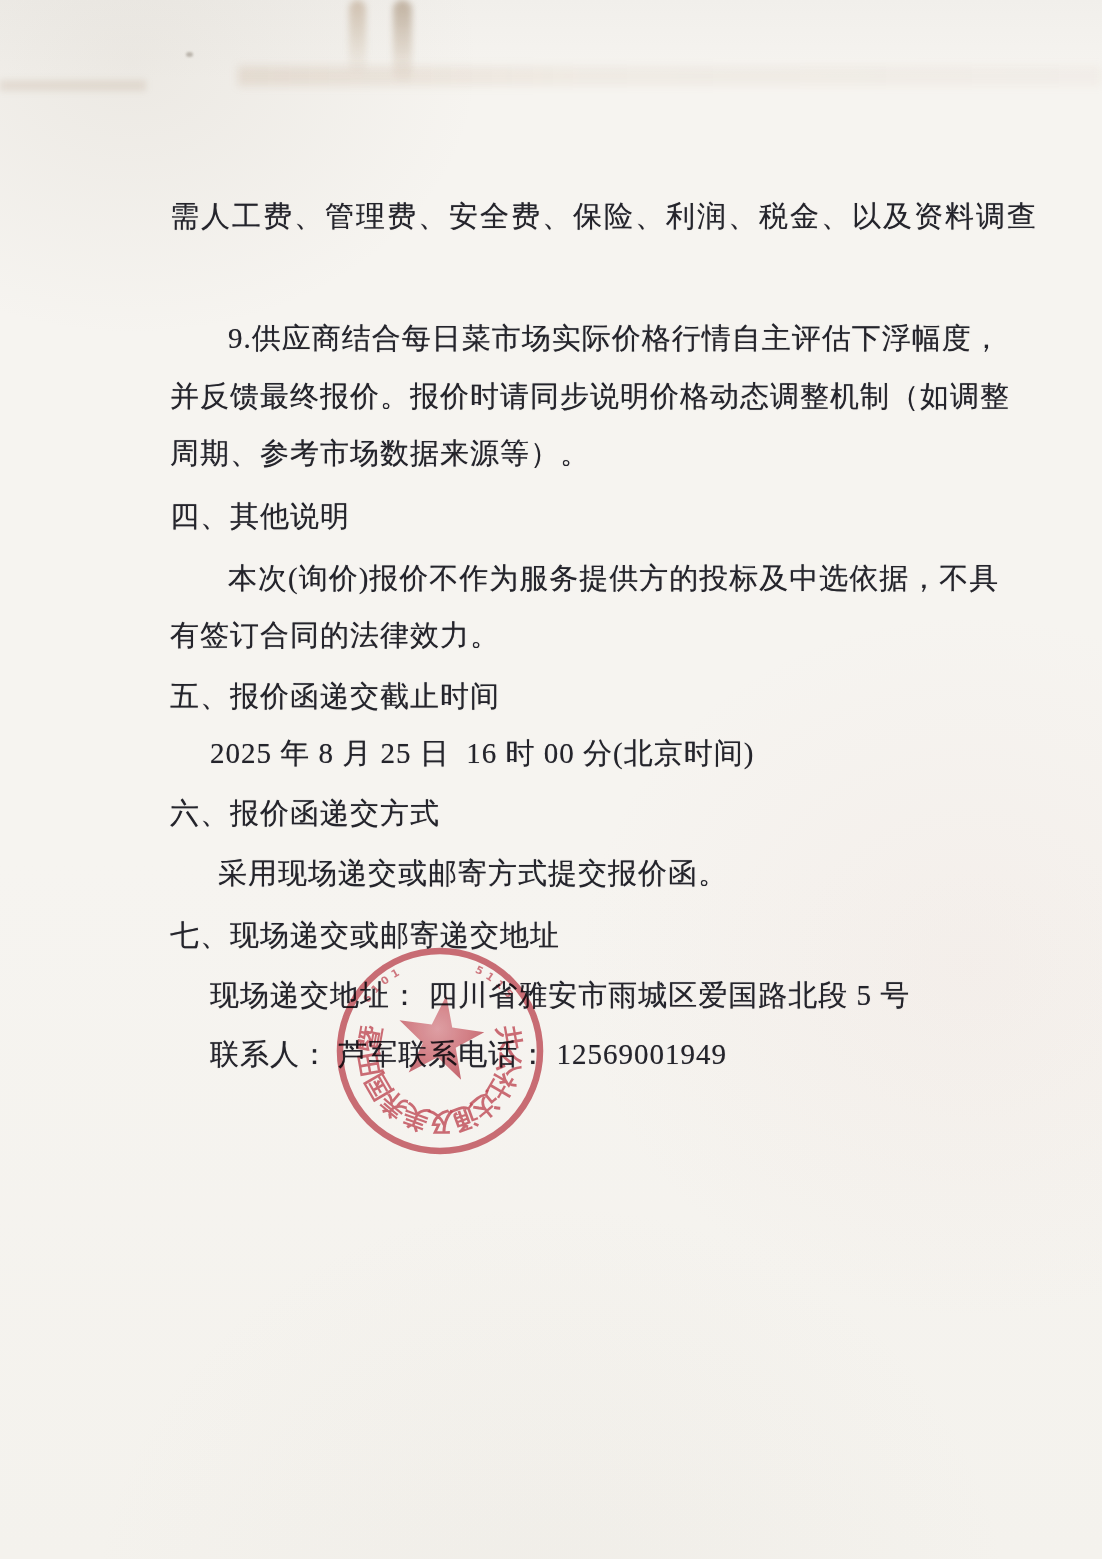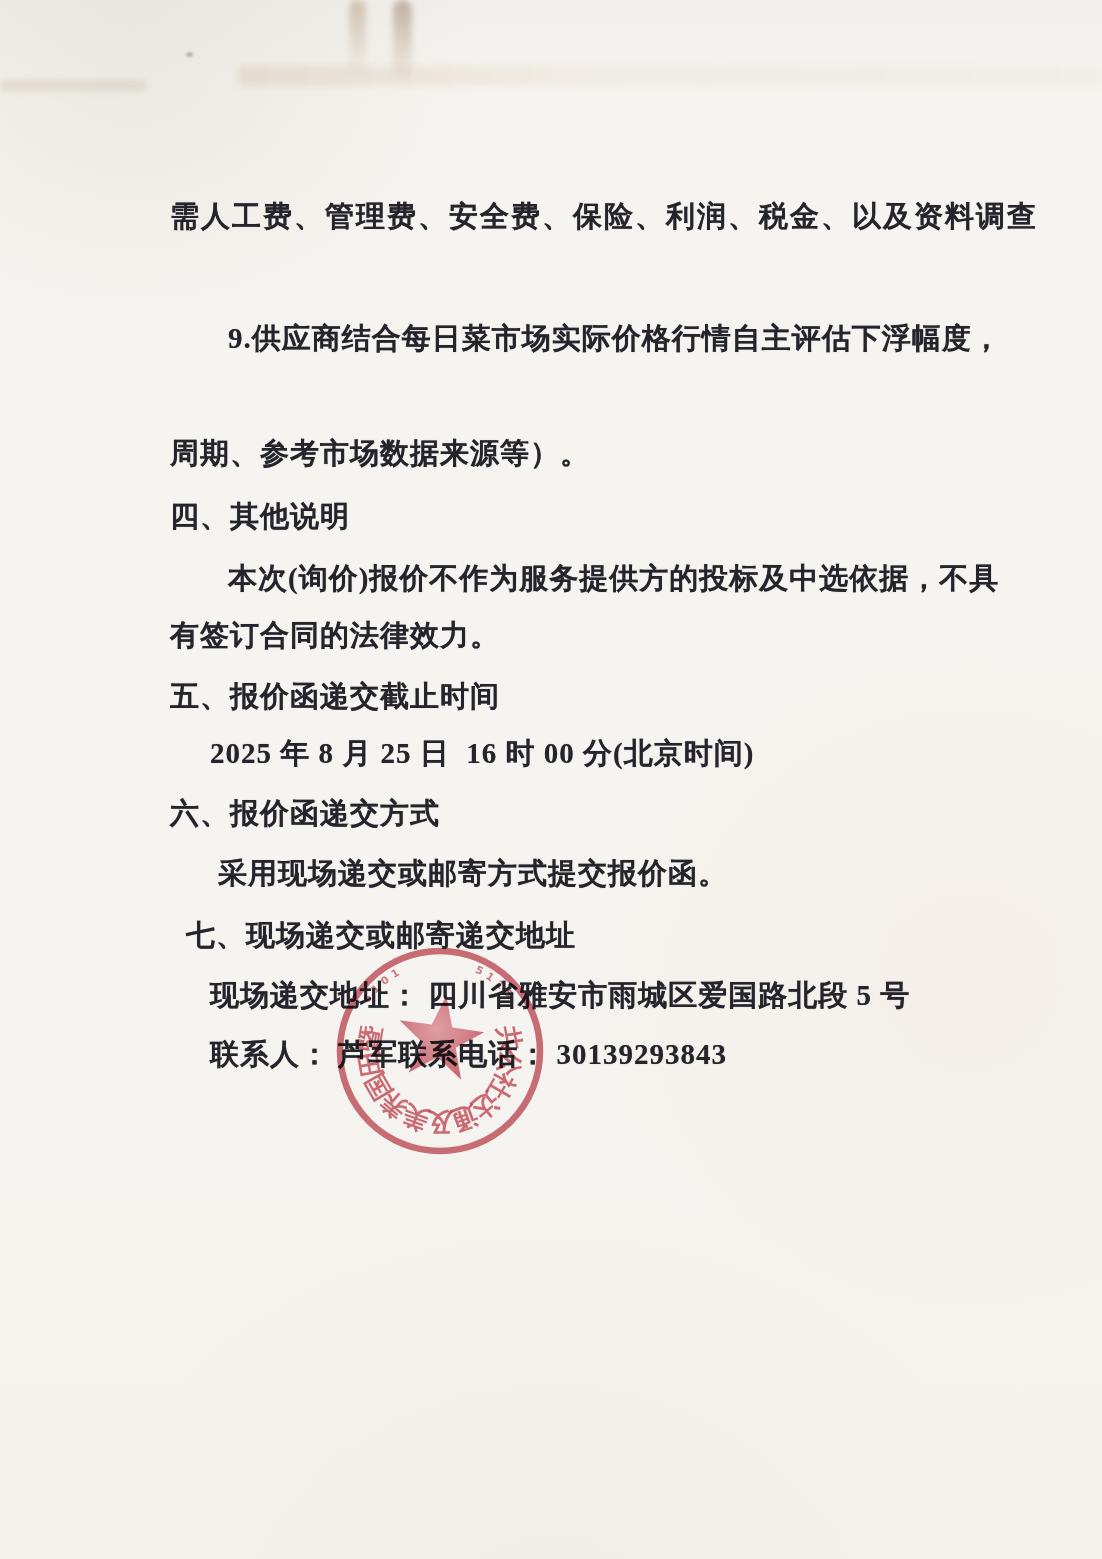--- a/index.html
+++ b/index.html
@@ -32,21 +32,21 @@
   .smudge-left { left: 0; top: 80px; width: 146px; height: 11px;
     background: rgba(160,130,100,0.16); filter: blur(3px); }
   .speck { left: 186px; top: 52px; width: 7px; height: 5px;
     background: rgba(95,82,70,0.35); filter: blur(1px); border-radius: 50%; }
 
   
   .line {
     position: absolute;
     margin: 0;
     font-size: 29px;
-    font-weight: 700;
+    font-weight: 400;
     letter-spacing: 1px;
     color: var(--ink);
     white-space: pre;
     text-shadow: 0 0 0.7px rgba(35,35,48,0.55);
   }
   .l-spread { letter-spacing: 2px; }
   .phone-gap { }
 
   
   .seal {
@@ -71,31 +71,32 @@
 <div class="page">
 
   <div class="smudge smudge-v1"></div>
   <div class="smudge smudge-v2"></div>
   <div class="smudge smudge-h"></div>
   <div class="smudge smudge-left"></div>
   <div class="smudge speck"></div>
 
   <p class="line l-spread" style="left:170px; top:197px">需人工费、管理费、安全费、保险、利润、税金、以及资料调查</p>
   <p class="line" style="left:228px; top:319px">9.供应商结合每日菜市场实际价格行情自主评估下浮幅度，</p>
+  <p class="line" style="left:170px; top:377px">并反馈最终报价。报价时请同步说明价格动态调整机制（如调整</p>
   <p class="line" style="left:170px; top:434px">周期、参考市场数据来源等）。</p>
   <p class="line" style="left:170px; top:497px">四、其他说明</p>
   <p class="line" style="left:228px; top:559px">本次(询价)报价不作为服务提供方的投标及中选依据，不具</p>
   <p class="line" style="left:170px; top:616px">有签订合同的法律效力。</p>
   <p class="line" style="left:170px; top:677px">五、报价函递交截止时间</p>
   <p class="line" style="left:210px; top:734px">2025 年 8 月 25 日  16 时 00 分(北京时间)</p>
   <p class="line" style="left:170px; top:794px">六、报价函递交方式</p>
   <p class="line" style="left:218px; top:854px">采用现场递交或邮寄方式提交报价函。</p>
-  <p class="line" style="left:186px; top:916px">七、现场递交或邮寄递交地址</p>
+  <p class="line" style="left:170px; top:916px">七、现场递交或邮寄递交地址</p>
   <p class="line" style="left:210px; top:976px">现场递交地址： 四川省雅安市雨城区爱国路北段 5 号</p>
-  <p class="line" style="left:210px; top:1035px"><span>联系人： </span><span>芦军</span><span class="phone-gap">联系电话： </span><span>30139293843</span></p>
+  <p class="line" style="left:210px; top:1035px"><span>联系人： </span><span>芦军</span><span class="phone-gap">联系电话： </span><span>12569001949</span></p>
 
   <svg class="seal" id="seal-svg" viewBox="0 0 214 214">
     <defs>
       <radialGradient id="starGrad" cx="45%" cy="40%" r="65%">
         <stop offset="0%" stop-color="#de8a94"></stop>
         <stop offset="55%" stop-color="#cf5f6b"></stop>
         <stop offset="100%" stop-color="#bb3a49"></stop>
       </radialGradient>
     </defs>
     <circle cx="107" cy="106" r="100" fill="none" stroke="#c34a57" stroke-width="6.5" opacity="0.85"></circle>

